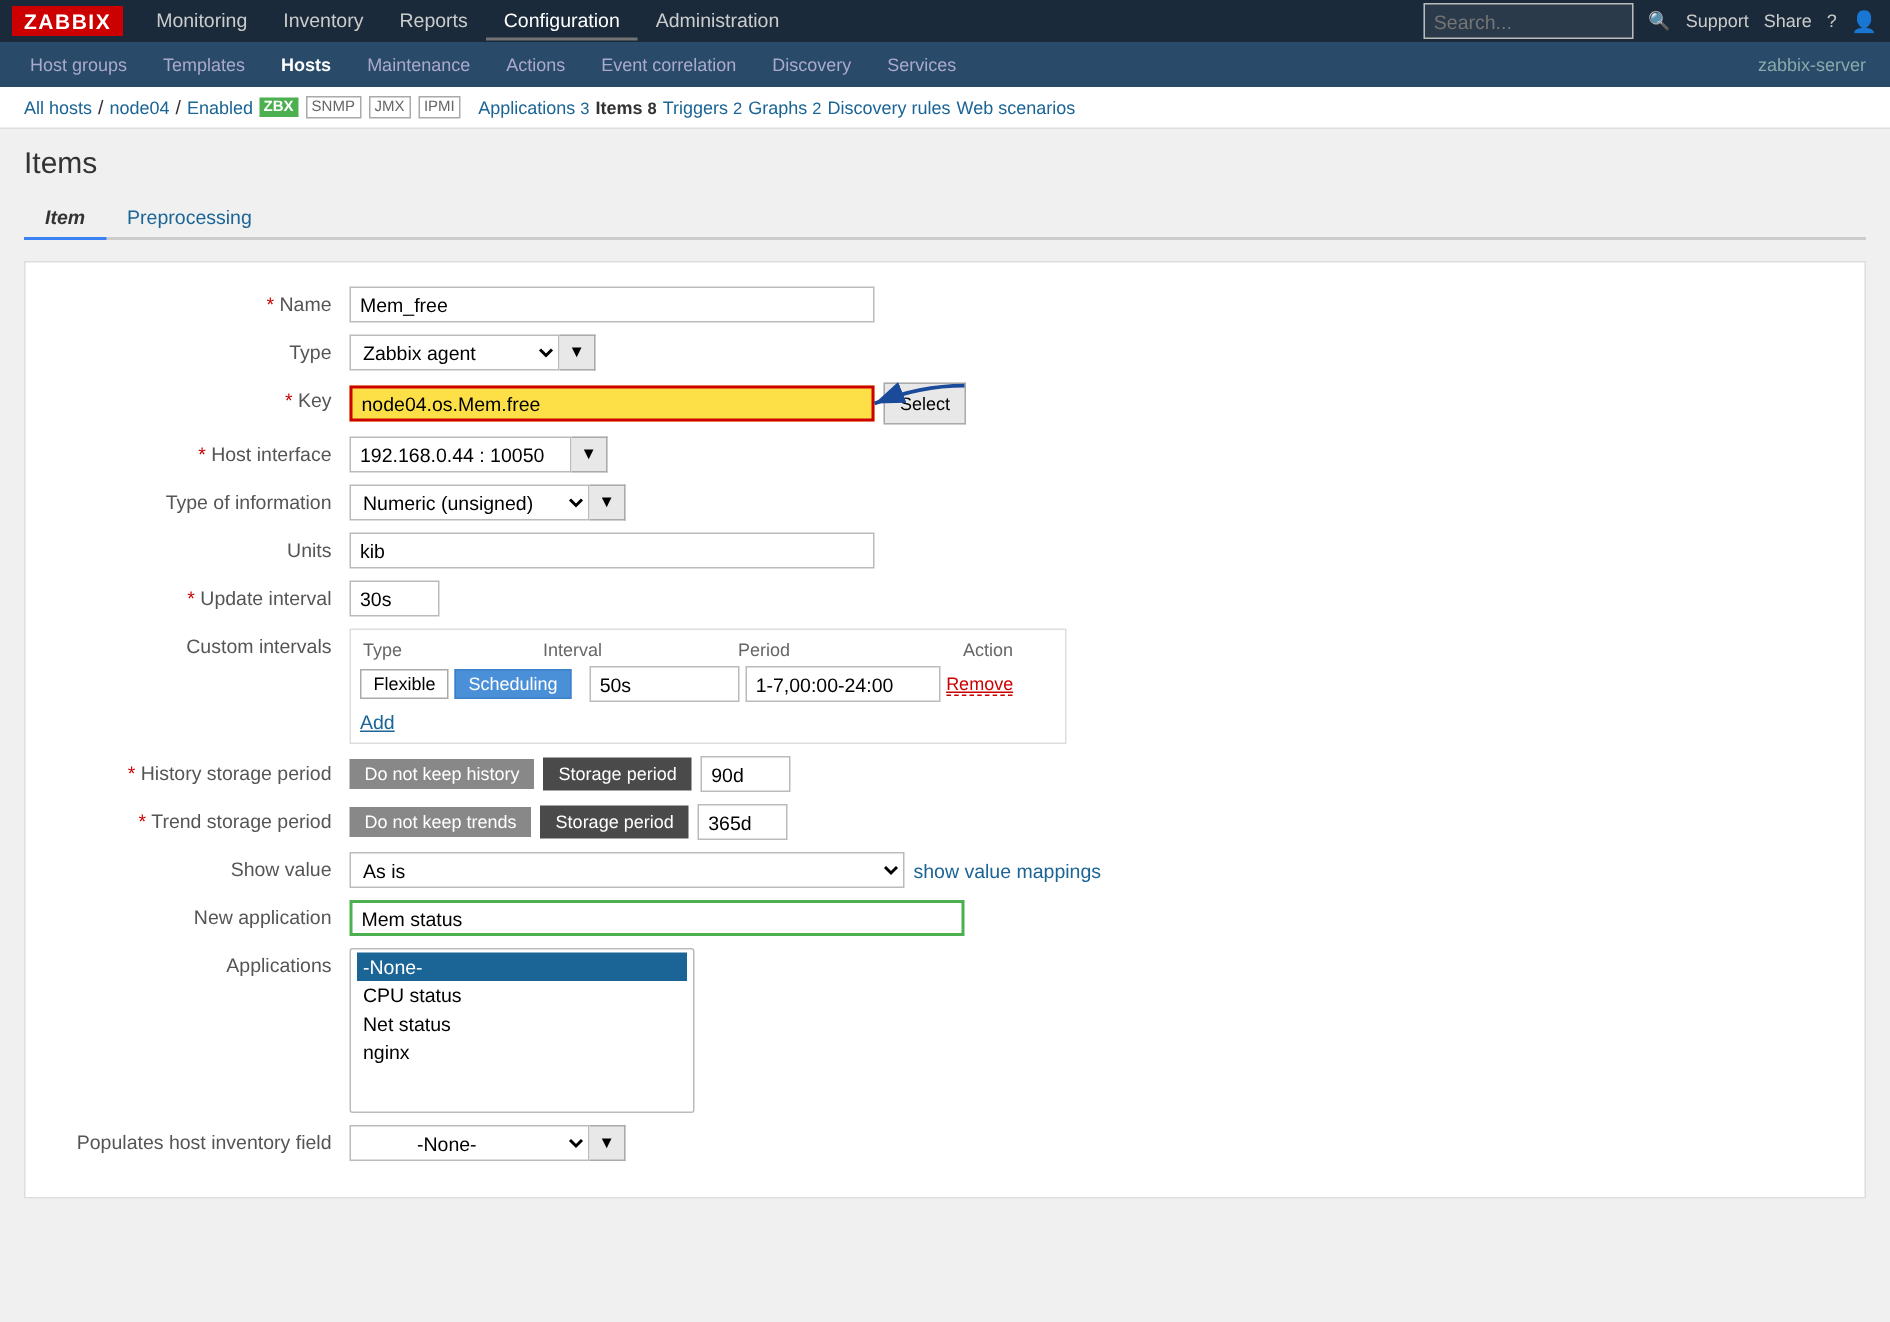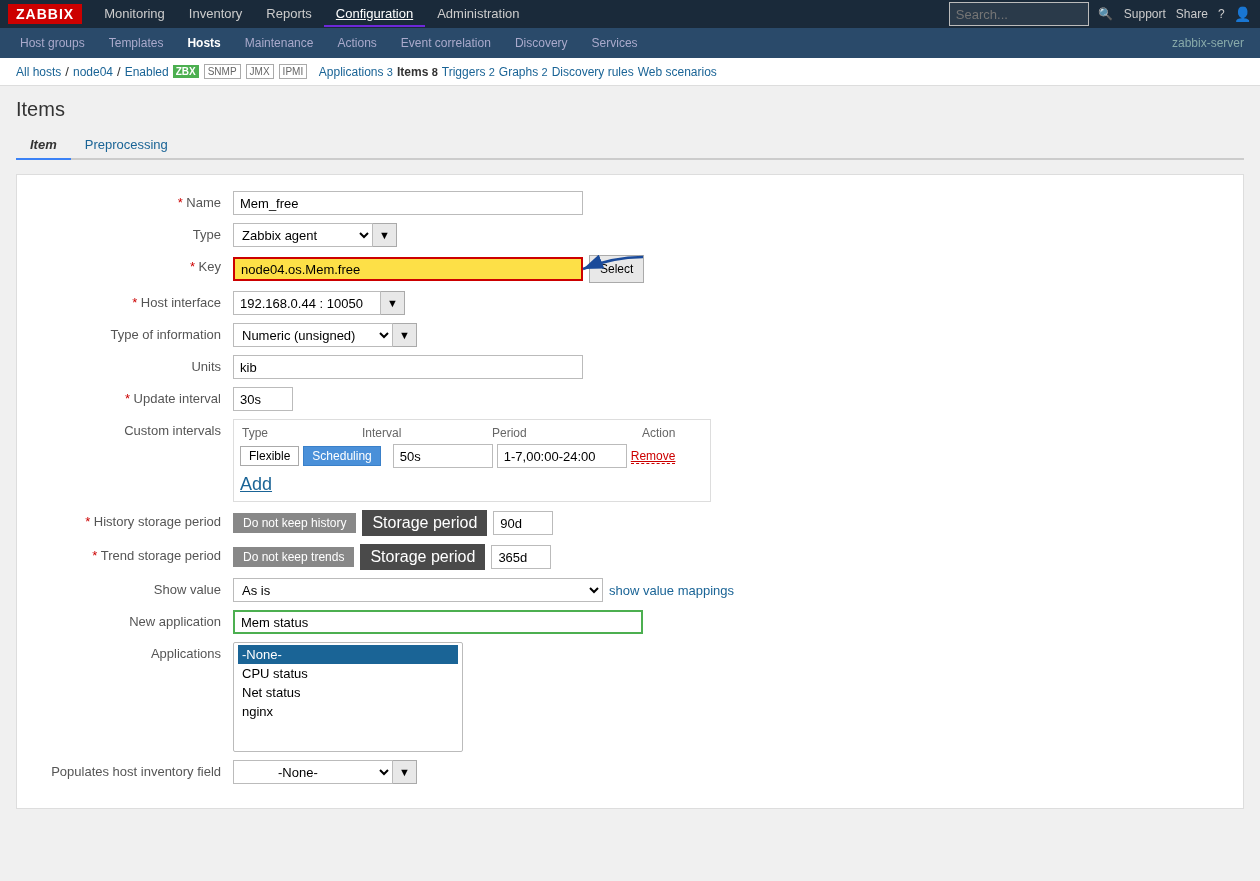--- a/index.html
+++ b/index.html
@@ -31,22 +31,21 @@
       color: #ccc;
       padding: 4px 12px;
       cursor: pointer;
       font-size: 13px;
     }
     .top-nav-item:hover, .top-nav-item.active {
       color: white;
     }
     .top-nav-item.active {
       color: white;
-      border-bottom: 2px solid #6d28d9;
-      text-decoration: underline;
+      border-bottom: 2px solid #737373;
     }
     .top-nav-right {
       display: flex;
       align-items: center;
       gap: 10px;
       color: #ccc;
       font-size: 12px;
     }
     .search-box-top {
       background: #2a3a4a;
@@ -168,21 +167,21 @@
     .btn-select {
       background: #e8e8e8;
       border: 1px solid #aaa;
     }
     .btn-add-small {
       color: #1a6496;
       background: none;
       border: none;
       cursor: pointer;
       padding: 0;
-      font-size: 18px;
+      font-size: 13px;
       text-decoration: underline;
     }
 
     
     .ci-table {
       border: 1px solid #ddd;
       background: white;
       padding: 6px;
       min-width: 460px;
     }
@@ -250,21 +249,21 @@
       border: none;
       padding: 3px 10px;
       font-size: 12px;
       cursor: pointer;
     }
     .btn-storage-period {
       background: #4a4a4a;
       color: white;
       border: none;
       padding: 4px 10px;
-      font-size: 16px;
+      font-size: 12px;
       cursor: pointer;
     }
     .storage-input {
       width: 60px;
       height: 24px;
       font-size: 13px;
       border: 1px solid #bbb;
       padding: 2px 6px;
     }
 

